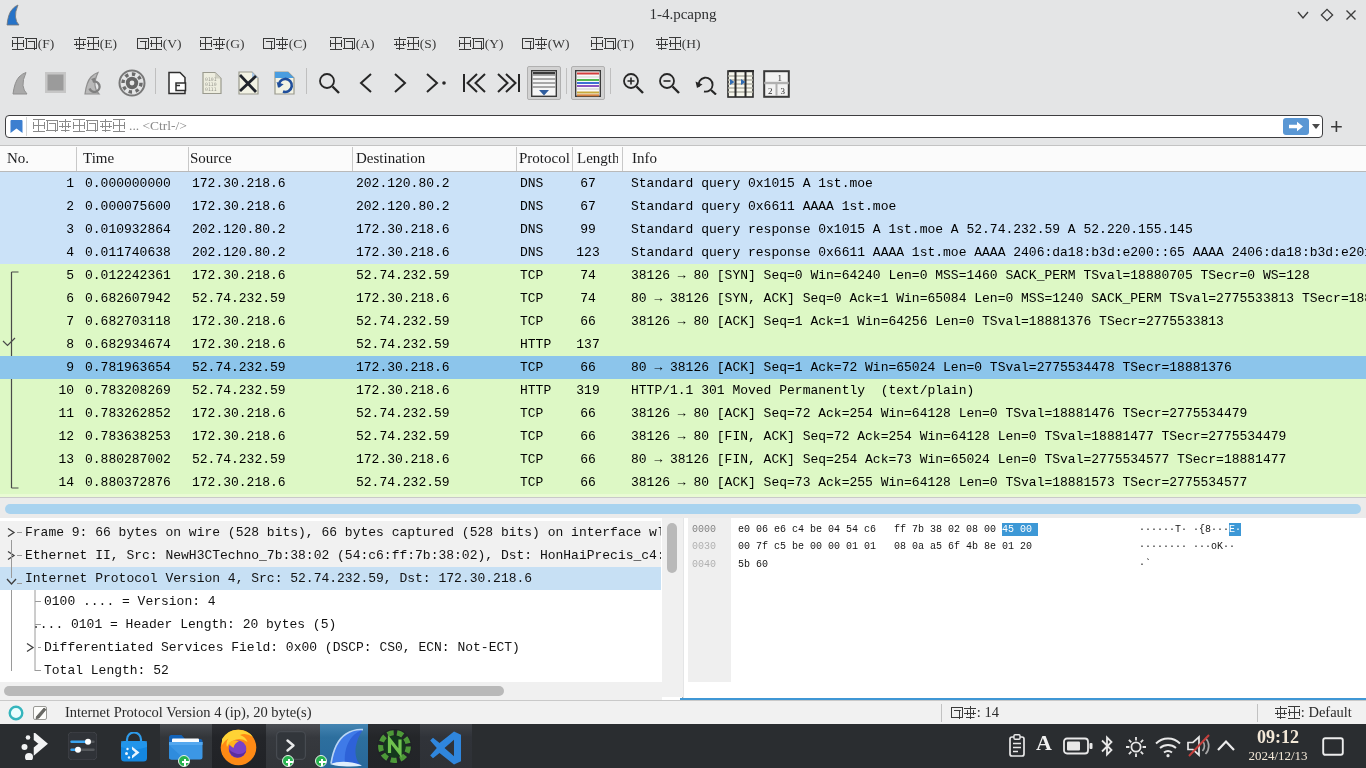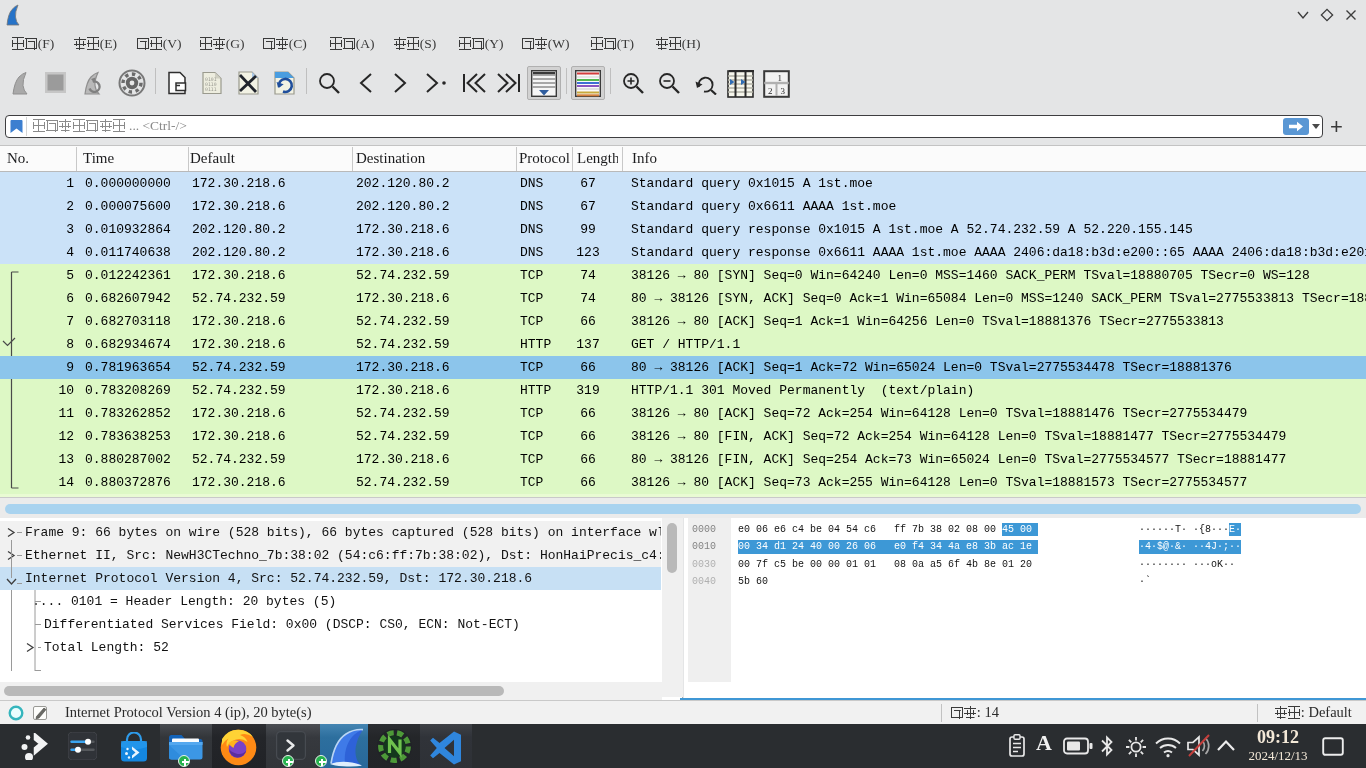--- a/index.html
+++ b/index.html
@@ -61,20 +61,21 @@
 #taskbar{left:0;top:724px;width:1366px;height:44px;background:#2a2d30}
 .badge{position:absolute;width:12px;height:12px;border-radius:7px;background:#27b24e;border:1.3px solid #e8f2ea}
 .badge:before{content:"";position:absolute;left:2.5px;top:5.2px;width:7px;height:1.6px;background:#fff}
 .badge:after{content:"";position:absolute;left:5.2px;top:2.5px;width:1.6px;height:7px;background:#fff}
 .tray{position:absolute;color:#e8e8e8}
 </style></head>
 <body>
 <div id="root">
 
 <div id="titlebar" class="abs"></div>
+<div id="title" class="abs">1-4.pcapng</div>
 <svg class="abs" style="left:5px;top:4px" width="20" height="23" viewBox="0 0 20 23">
       <path d="M2 21 Q3 10 7 5.5 Q10 2 13 1 Q10 8 10.5 13 Q11 18 14 21 Z" fill="#2673c8" stroke="#777" stroke-width="0.8"></path>
     </svg>
 <svg class="abs" style="left:1296px;top:8px" width="14" height="14" viewBox="0 0 14 14">
       <path d="M2 4 L7 10 L12 4" fill="none" stroke="#3c3c3c" stroke-width="1.4"></path>
     </svg>
 <svg class="abs" style="left:1320px;top:8px" width="14" height="14" viewBox="0 0 14 14">
       <rect x="3" y="3" width="8" height="8" fill="none" stroke="#3c3c3c" stroke-width="1.3" transform="rotate(45 7 7)"></rect>
     </svg>
 <svg class="abs" style="left:1344px;top:8px" width="14" height="14" viewBox="0 0 14 14">
@@ -236,42 +237,42 @@
       <path d="M1 3.8 h8 v-3 l6 4.7 -6 4.7 v-3 h-8 Z" fill="#fff"></path>
     </svg>
 <svg class="abs" style="left:1311px;top:123px" width="10" height="7" viewBox="0 0 10 7">
       <path d="M1 1 h8 l-4 5 Z" fill="#4a4a4a"></path>
     </svg>
 <div class="abs" style="left:1330px;top:114px;font-size:22px;color:#3a3a3a;font-family:'Liberation Sans',sans-serif;font-weight:400">+</div>
 
 <div id="phead" class="abs">
 <span class="hc" style="left:7px">No.</span>
 <span class="hc" style="left:83px">Time</span>
-<span class="hc" style="left:190px">Default</span>
+<span class="hc" style="left:190px">Source</span>
 <span class="hc" style="left:356px">Destination</span>
 <span class="hc" style="left:519px">Protocol</span>
 <span class="hc" style="left:577px;width:41px">Length</span>
 <span class="hc" style="left:632px">Info</span>
 <span class="hsep" style="left:76px"></span>
 <span class="hsep" style="left:188px"></span>
 <span class="hsep" style="left:352px"></span>
 <span class="hsep" style="left:516px"></span>
 <span class="hsep" style="left:572px"></span>
 <span class="hsep" style="left:622px"></span>
 </div>
 
 <div id="plist" class="abs">
 <div class="r rb"><span class="no">1</span><span class="tm">0.000000000</span><span class="src">172.30.218.6</span><span class="dst">202.120.80.2</span><span class="pro">DNS</span><span class="len">67</span><span class="inf">Standard query 0x1015 A 1st.moe</span></div>
 <div class="r rb"><span class="no">2</span><span class="tm">0.000075600</span><span class="src">172.30.218.6</span><span class="dst">202.120.80.2</span><span class="pro">DNS</span><span class="len">67</span><span class="inf">Standard query 0x6611 AAAA 1st.moe</span></div>
 <div class="r rb"><span class="no">3</span><span class="tm">0.010932864</span><span class="src">202.120.80.2</span><span class="dst">172.30.218.6</span><span class="pro">DNS</span><span class="len">99</span><span class="inf">Standard query response 0x1015 A 1st.moe A 52.74.232.59 A 52.220.155.145</span></div>
 <div class="r rb"><span class="no">4</span><span class="tm">0.011740638</span><span class="src">202.120.80.2</span><span class="dst">172.30.218.6</span><span class="pro">DNS</span><span class="len">123</span><span class="inf">Standard query response 0x6611 AAAA 1st.moe AAAA 2406:da18:b3d:e200::65 AAAA 2406:da18:b3d:e201::65</span></div>
 <div class="r rg"><span class="no">5</span><span class="tm">0.012242361</span><span class="src">172.30.218.6</span><span class="dst">52.74.232.59</span><span class="pro">TCP</span><span class="len">74</span><span class="inf">38126 → 80 [SYN] Seq=0 Win=64240 Len=0 MSS=1460 SACK_PERM TSval=18880705 TSecr=0 WS=128</span></div>
 <div class="r rg"><span class="no">6</span><span class="tm">0.682607942</span><span class="src">52.74.232.59</span><span class="dst">172.30.218.6</span><span class="pro">TCP</span><span class="len">74</span><span class="inf">80 → 38126 [SYN, ACK] Seq=0 Ack=1 Win=65084 Len=0 MSS=1240 SACK_PERM TSval=2775533813 TSecr=18880705</span></div>
 <div class="r rg"><span class="no">7</span><span class="tm">0.682703118</span><span class="src">172.30.218.6</span><span class="dst">52.74.232.59</span><span class="pro">TCP</span><span class="len">66</span><span class="inf">38126 → 80 [ACK] Seq=1 Ack=1 Win=64256 Len=0 TSval=18881376 TSecr=2775533813</span></div>
-<div class="r rg"><span class="no">8</span><span class="tm">0.682934674</span><span class="src">172.30.218.6</span><span class="dst">52.74.232.59</span><span class="pro">HTTP</span><span class="len">137</span><span class="inf">GET / HTTP/1.1 </span></div>
+<div class="r rg"><span class="no">8</span><span class="tm">0.682934674</span><span class="src">172.30.218.6</span><span class="dst">52.74.232.59</span><span class="pro">HTTP</span><span class="len">137</span></div>
 <div class="r rs"><span class="no">9</span><span class="tm">0.781963654</span><span class="src">52.74.232.59</span><span class="dst">172.30.218.6</span><span class="pro">TCP</span><span class="len">66</span><span class="inf">80 → 38126 [ACK] Seq=1 Ack=72 Win=65024 Len=0 TSval=2775534478 TSecr=18881376</span></div>
 <div class="r rg"><span class="no">10</span><span class="tm">0.783208269</span><span class="src">52.74.232.59</span><span class="dst">172.30.218.6</span><span class="pro">HTTP</span><span class="len">319</span><span class="inf">HTTP/1.1 301 Moved Permanently  (text/plain)</span></div>
 <div class="r rg"><span class="no">11</span><span class="tm">0.783262852</span><span class="src">172.30.218.6</span><span class="dst">52.74.232.59</span><span class="pro">TCP</span><span class="len">66</span><span class="inf">38126 → 80 [ACK] Seq=72 Ack=254 Win=64128 Len=0 TSval=18881476 TSecr=2775534479</span></div>
 <div class="r rg"><span class="no">12</span><span class="tm">0.783638253</span><span class="src">172.30.218.6</span><span class="dst">52.74.232.59</span><span class="pro">TCP</span><span class="len">66</span><span class="inf">38126 → 80 [FIN, ACK] Seq=72 Ack=254 Win=64128 Len=0 TSval=18881477 TSecr=2775534479</span></div>
 <div class="r rg"><span class="no">13</span><span class="tm">0.880287002</span><span class="src">52.74.232.59</span><span class="dst">172.30.218.6</span><span class="pro">TCP</span><span class="len">66</span><span class="inf">80 → 38126 [FIN, ACK] Seq=254 Ack=73 Win=65024 Len=0 TSval=2775534577 TSecr=18881477</span></div>
 <div class="r rg"><span class="no">14</span><span class="tm">0.880372876</span><span class="src">172.30.218.6</span><span class="dst">52.74.232.59</span><span class="pro">TCP</span><span class="len">66</span><span class="inf">38126 → 80 [ACK] Seq=73 Ack=255 Win=64128 Len=0 TSval=18881573 TSecr=2775534577</span></div>
 <div style="height:3px;background:#e9fbd3"></div>
 </div>
 <svg class="abs" style="left:0;top:172px" width="24" height="325" viewBox="0 0 24 325">
 <path d="M11.5 100 h7 M11.5 100 v84 M11.5 207 v109 M11.5 316 h7" fill="none" stroke="#4a4a4a" stroke-width="1.2"></path>
@@ -279,20 +280,21 @@
 </svg>
 
 <div id="split" class="abs"></div>
 <div id="splitbar" class="abs"></div>
 
 <div id="dpane" class="abs">
 <div style="height:3px"></div>
 <div class="dr dgr"><span style="padding-left:25px">Frame 9: 66 bytes on wire (528 bits), 66 bytes captured (528 bits) on interface wlp3s0, id 0</span></div>
 <div class="dr dgr"><span style="padding-left:25px">Ethernet II, Src: NewH3CTechno_7b:38:02 (54:c6:ff:7b:38:02), Dst: HonHaiPrecis_c4:be:04 (e0:06:e6:c4:be:04)</span></div>
 <div class="dr dsel"><span style="padding-left:25px">Internet Protocol Version 4, Src: 52.74.232.59, Dst: 172.30.218.6</span></div>
+<div class="dr"><span style="padding-left:44px">0100 .... = Version: 4</span></div>
 <div class="dr"><span style="padding-left:32px">.... 0101 = Header Length: 20 bytes (5)</span></div>
 <div class="dr"><span style="padding-left:44px">Differentiated Services Field: 0x00 (DSCP: CS0, ECN: Not-ECT)</span></div>
 <div class="dr"><span style="padding-left:44px">Total Length: 52</span></div>
 </div>
 <svg class="abs" style="left:0;top:518px" width="50" height="165" viewBox="0 0 50 165">
 <g fill="none" stroke="#3e3e3e" stroke-width="1.3">
 <path d="M8 10.5 l6 4 l-6 4"></path>
 <path d="M8 33.5 l6 4 l-6 4"></path>
 <path d="M7 61 l4.5 5 l4.5 -5"></path>
 <path d="M27 125.5 l6 4 l-6 4"></path>
@@ -304,21 +306,20 @@
 </svg>
 <div id="dvsb" class="abs"></div>
     <div id="dvthumb" class="abs"></div>
 <div id="dhsb" class="abs"></div>
     <div id="dhthumb" class="abs"></div>
 
 <div id="hpane" class="abs">
       <div id="hgut" class="abs"></div>
 <div style="height:3px"></div>
 <div class="hx"><span class="off">0000</span><span class="hb">e0 06 e6 c4 be 04 54 c6   ff 7b 38 02 08 00 <span class="hl">45 00 </span></span><span class="ha">······T· ·{8···<span class="hl">E·</span></span></div>
-<div class="hx"><span class="off">0010</span><span class="hb"><span class="hl">00 34 d1 24 40 00 26 06   e0 f4 34 4a e8 3b ac 1e </span></span><span class="ha"><span class="hl">·4·$@·&amp;· ··4J·;··</span></span></div>
 <div class="hx"><span class="offl">0030</span><span class="hb">00 7f c5 be 00 00 01 01   08 0a a5 6f 4b 8e 01 20</span><span class="ha">········ ···oK·· </span></div>
 <div class="hx"><span class="offl">0040</span><span class="hb">5b 60</span><span class="ha">·`</span></div>
 </div>
 
 <div class="abs" style="left:680px;top:698px;width:686px;height:2px;background:#3f97d5"></div>
 <div id="status" class="abs">
 <span class="abs" style="left:941px;top:3px;width:1px;height:18px;background:#c2c2c2"></span>
 <span class="abs" style="left:1257px;top:3px;width:1px;height:18px;background:#c2c2c2"></span>
 <svg class="abs" style="left:8px;top:4px" width="16" height="16" viewBox="0 0 16 16">
         <circle cx="8" cy="8" r="6.3" fill="#eafefe" stroke="#35b5bd" stroke-width="2.4"></circle>

